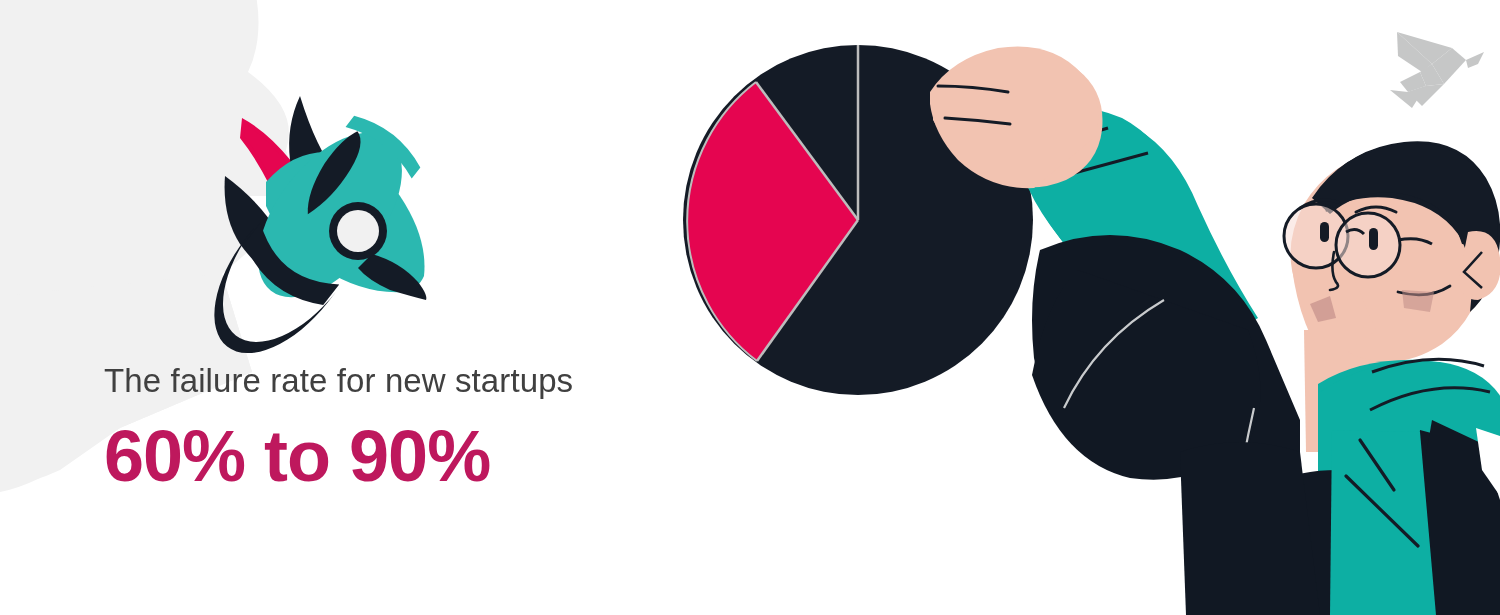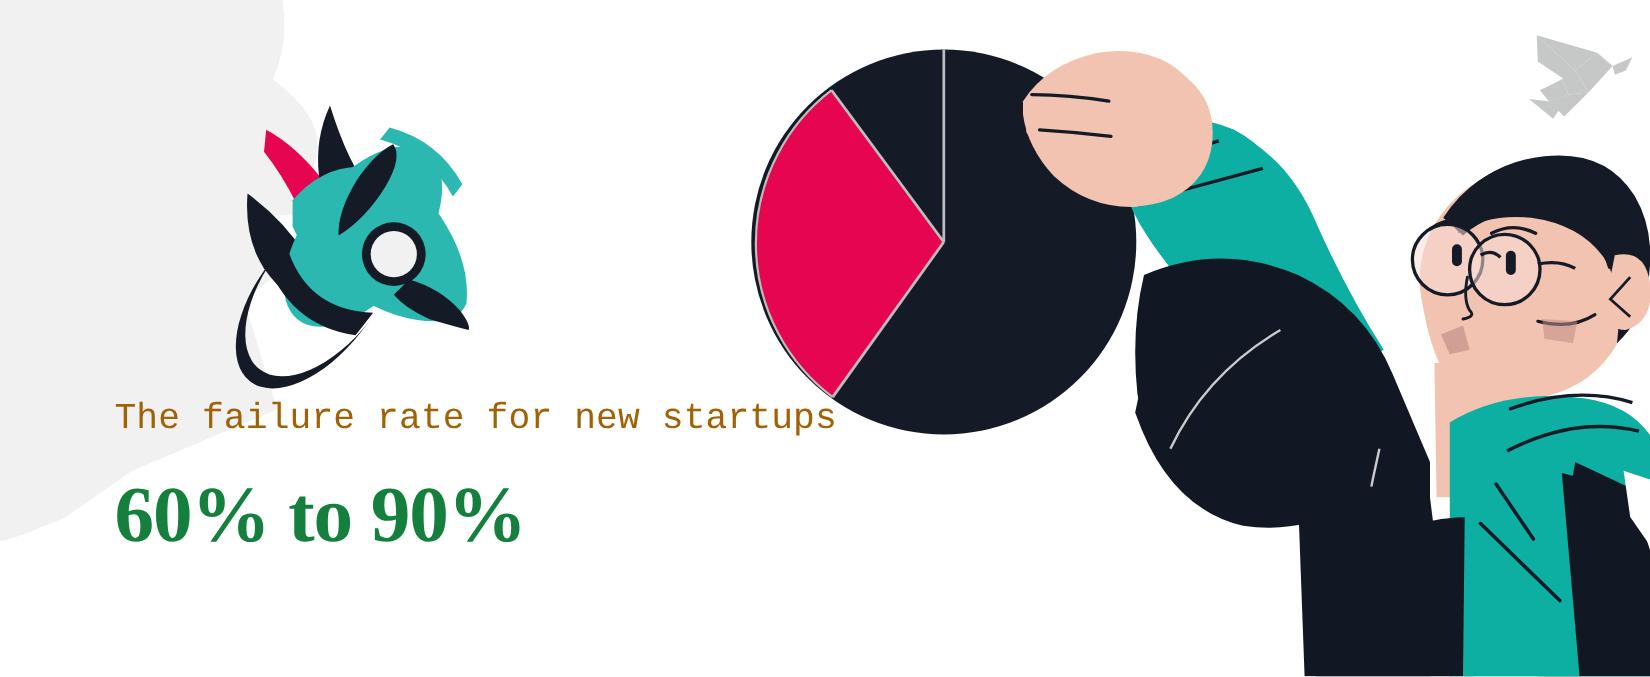--- a/index.html
+++ b/index.html
@@ -23,37 +23,37 @@
     width: 1500px;
     height: 615px;
   }
   .txt-block {
     position: absolute;
     left: 104px;
     top: 355px;
     width: 600px;
   }
   .headline {
-    font-family: Liberation Mono, monospace;
+    font-family: Liberation Sans, sans-serif;
     font-size: 33px;
     line-height: 51px;
-    color: #a16207;
+    color: #404040;
     font-weight: 400;
     letter-spacing: 0.1px;
     margin: 0;
   }
   .headline-line { display: block; white-space: nowrap; }
   .bignum {
-    font-family: Liberation Serif, serif;
+    font-family: Liberation Sans, sans-serif;
     font-size: 72px;
     line-height: 84px;
     font-weight: 700;
-    color: #15803d;
+    color: #be185d;
     letter-spacing: -1px;
-    margin: 20px 0 0 0;
+    margin: 8px 0 0 0;
     white-space: nowrap;
   }
 </style>
 </head>
 <body>
 
 <div id="stage">
 
   <svg id="art" viewBox="0 0 1500 615" xmlns="http://www.w3.org/2000/svg">
 

